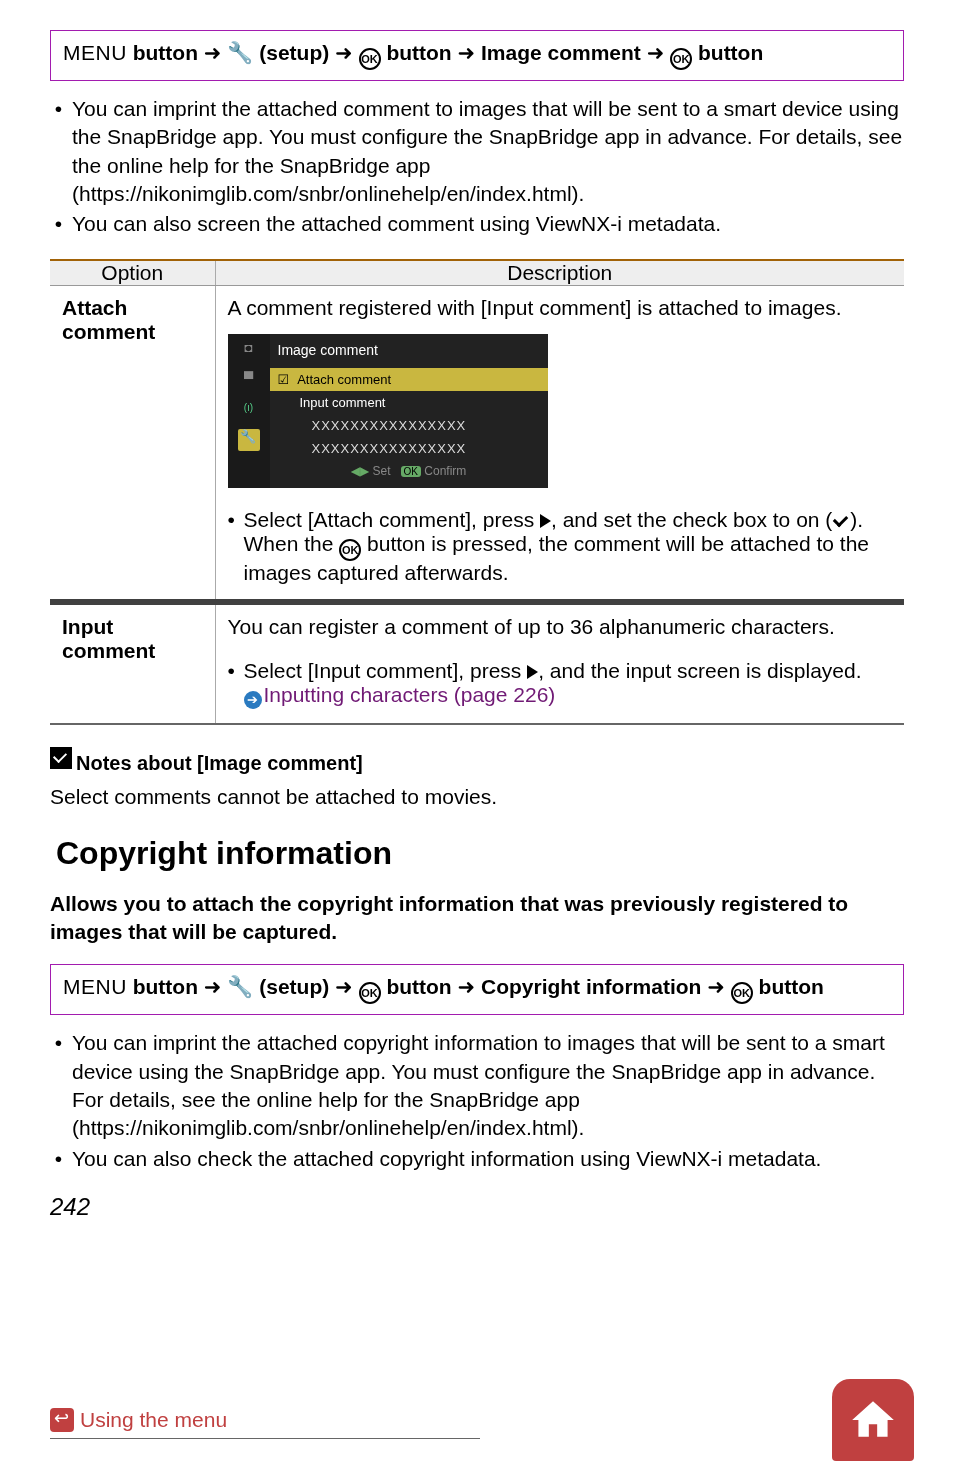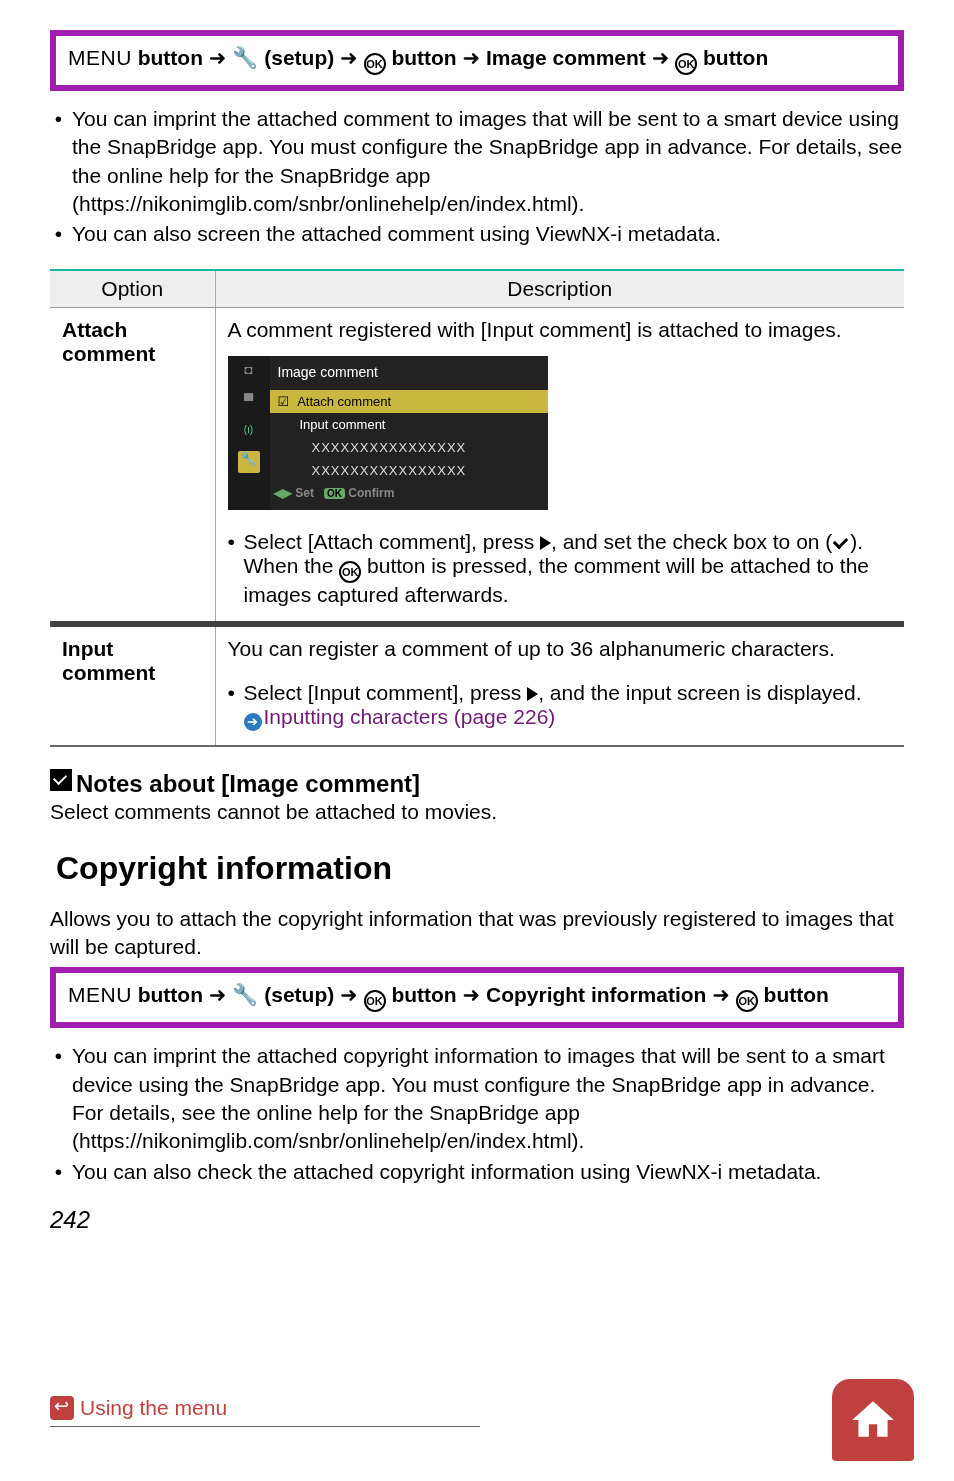--- a/index.html
+++ b/index.html
@@ -6,21 +6,21 @@
     body {
       font-family: -apple-system, BlinkMacSystemFont, "Segoe UI", Helvetica, Arial, sans-serif;
       width: 954px;
       height: 1481px;
       background: #fff;
       color: #000;
       position: relative;
       padding: 30px 50px;
     }
     .nav-box {
-      border: 6px solid #a21caf;
+      border: 1px solid #a21caf;
       padding: 10px 12px;
       margin-bottom: 14px;
       font-size: 21px;
       font-weight: 300;
     }
     .nav-box b { font-weight: 700; }
     .menu-glyph { font-family: Arial; font-weight: 400; letter-spacing: 0.5px; }
     .ok-circle {
       display: inline-block;
       border: 2px solid #000;
@@ -44,24 +44,23 @@
     .bullet-list li::marker { content: "• "; }
     table.options {
       width: 100%;
       border-collapse: collapse;
       font-size: 21px;
       font-weight: 300;
       margin-bottom: 22px;
     }
     table.options th {
       background: #eee;
-      border-top: 2px solid #14b8a6;
+      border-top: 2px solid #a16207;
       border-bottom: 1px solid #999;
       font-weight: 400;
-      padding: 6px;
     }
     table.options th:first-child { border-right: 1px solid #aaa; width: 165px; }
     table.options td {
       border-bottom: 6px solid #404040;
       padding: 10px 12px;
       vertical-align: top;
     }
     table.options td:first-child { border-right: 1px solid #aaa; font-weight: 700; }
     table.options tr:last-child td { border-bottom: 2px solid #666; }
     .cell-list { list-style: none; margin-top: 20px; }
@@ -95,22 +94,22 @@
       align-items: center;
       padding-top: 6px;
       gap: 16px;
       color: #888;
     }
     .screenshot .side .yel { background: #c9b740; color: #000; width: 22px; height: 22px; text-align: center; border-radius: 2px; }
     .screenshot .main { flex: 1; padding: 6px 0; color: #ccc; }
     .screenshot .title { padding: 2px 8px 10px 8px; color: #fff; font-size: 14px; }
     .screenshot .row { padding: 4px 8px; font-size: 13px; }
     .screenshot .yellow-row { background: #c9b740; color: #000; display: flex; align-items: center; gap: 8px; }
-    .screenshot .footer { text-align: left; color: #888; font-size: 12px; padding: 4px; font-weight: bold; }
-    .notes-head { font-size: 24px; font-weight: 700; margin-bottom: 2px; }
+    .screenshot .footer { text-align: center; color: #888; font-size: 12px; padding: 4px; }
+    .notes-head { font-size: 20px; font-weight: 700; margin-bottom: 10px; }
     .notes-head .v-box {
       display: inline-block;
       background: #000;
       color: #fff;
       width: 22px;
       height: 22px;
       text-align: center;
       line-height: 20px;
       font-size: 15px;
       font-weight: 700;
@@ -122,26 +121,26 @@
       content: "";
       position: absolute;
       left: 4px; top: 5px;
       width: 10px; height: 6px;
       border-left: 2.5px solid #fff;
       border-bottom: 2.5px solid #fff;
       transform: rotate(-45deg);
     }
     .notes-body { font-size: 21px; font-weight: 300; margin-bottom: 26px; }
     h2.section { font-size: 32px; font-weight: 700; margin: 12px 0 18px 6px; }
-    .para { font-size: 21px; font-weight: 400; line-height: 1.35; margin-bottom: 6px; }
+    .para { font-size: 21px; font-weight: 700; line-height: 1.35; margin-bottom: 18px; }
     .page-num { font-size: 24px; font-style: italic; margin-top: 10px; }
     .footer-nav {
       position: absolute;
       left: 50px;
-      bottom: 48px;
+      bottom: 36px;
       width: 854px;
     }
     .footer-nav .top-link { color: #c04040; font-size: 21px; font-weight: 300; display: flex; align-items: center; gap: 6px; margin-bottom: 6px; }
     .footer-nav .back-icon {
       width: 24px; height: 24px; background: #c04040; border-radius: 4px;
       position: relative;
     }
     .footer-nav .back-icon::before {
       content: "↩"; color: #fff; position: absolute; left: 4px; top: -1px; font-size: 18px;
     }

